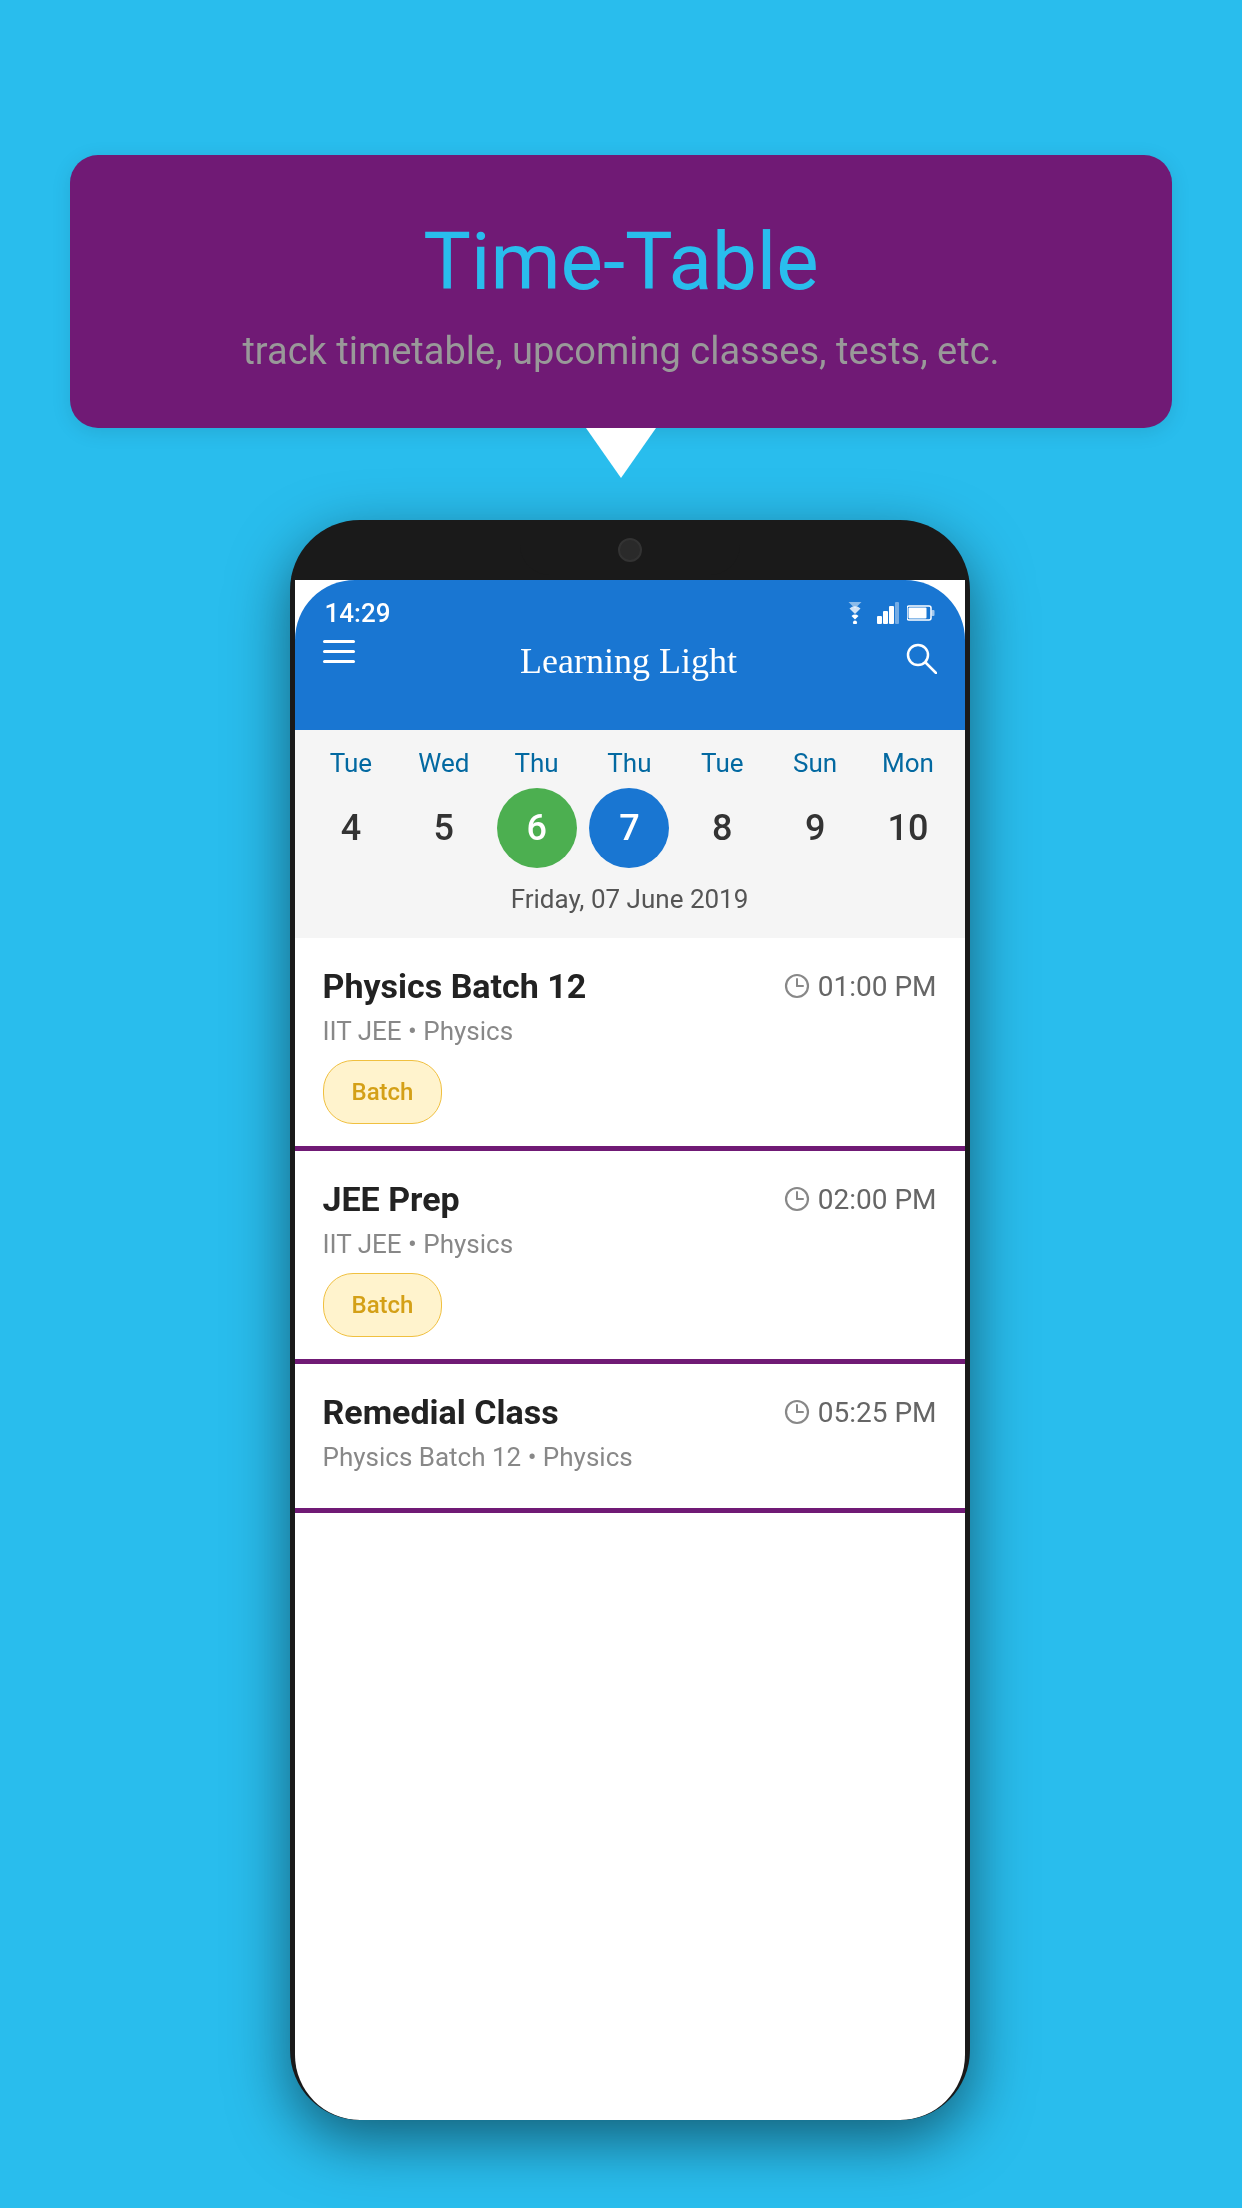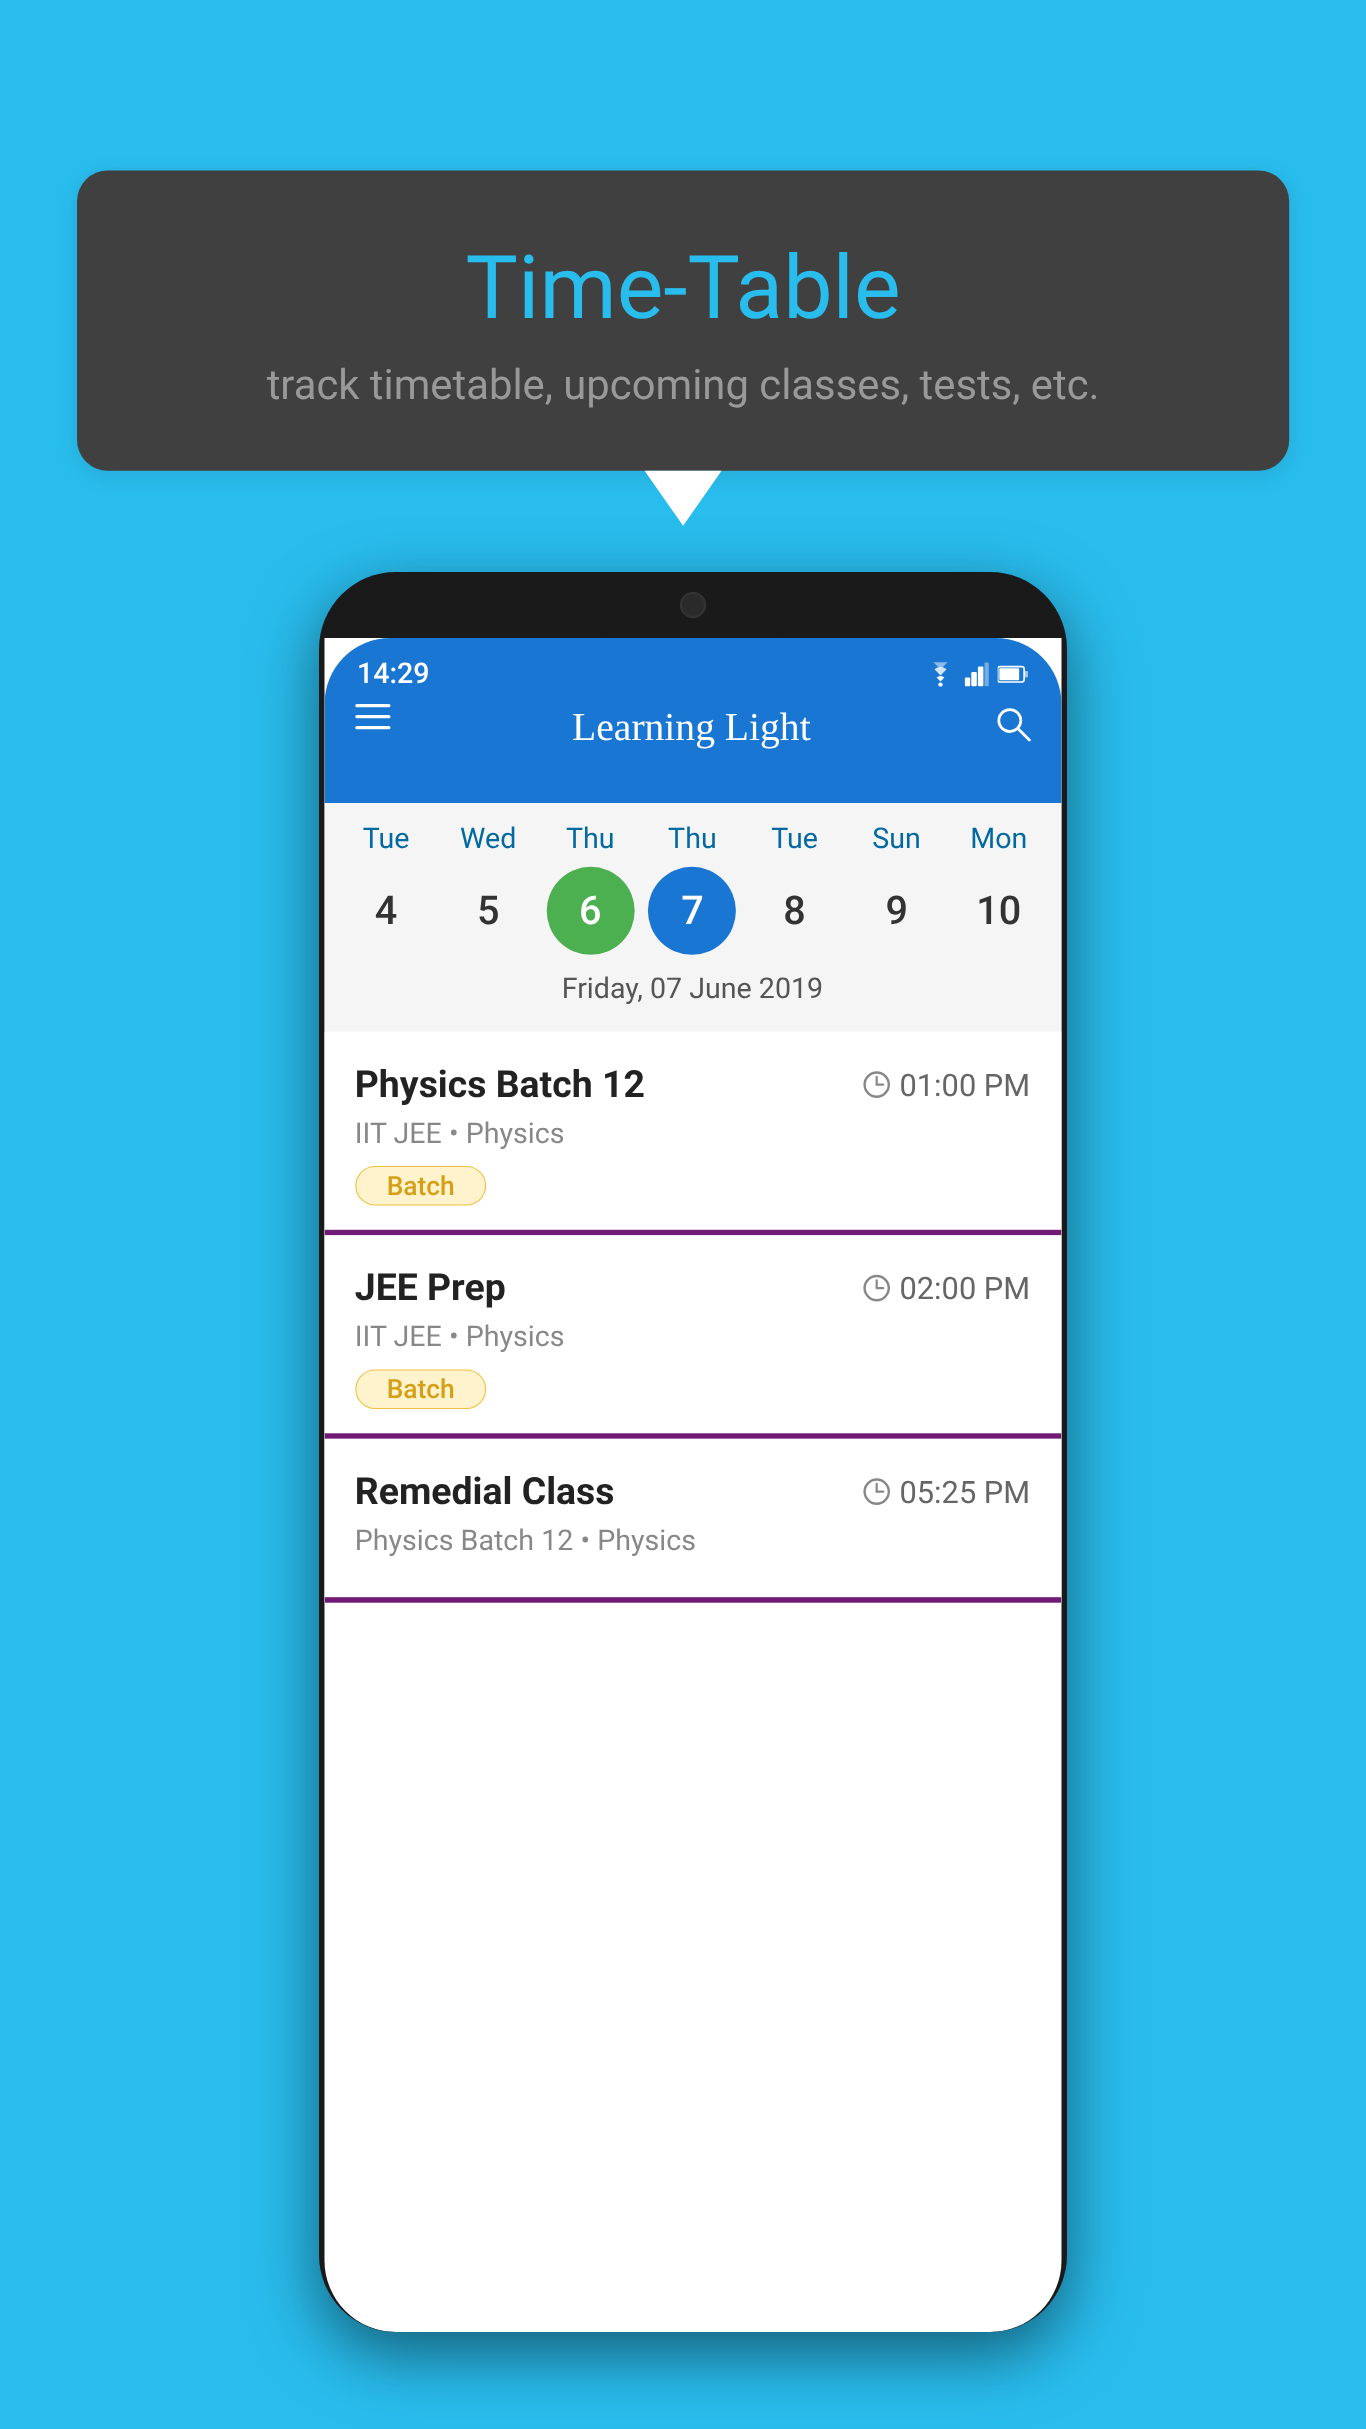--- a/index.html
+++ b/index.html
@@ -19,21 +19,21 @@
       position: absolute;
       top: 155px;
       left: 70px;
       right: 70px;
       display: flex;
       flex-direction: column;
       align-items: center;
     }
 
     .speech-bubble {
-      background: #404040;
+      background: #701a75;
       border-radius: 28px;
       padding: 60px 80px 55px;
       text-align: center;
       width: 100%;
       box-shadow: 0 4px 20px rgba(0,0,0,0.1);
     }
 
     .speech-bubble-title {
       font-size: 80px;
       font-weight: 400;
@@ -252,21 +252,21 @@
       color: #888;
       margin-bottom: 14px;
     }
 
     .batch-tag {
       display: inline-block;
       background: #FFF3CD;
       color: #D4A017;
       border: 1.5px solid #F0C040;
       border-radius: 30px;
-      padding: 3px 28px;
+      padding: 17px 28px;
       font-size: 24px;
       font-weight: 500;
     }
 
     .phone-screen {
       background: white;
       border-radius: 0 0 65px 65px;
       overflow: hidden;
       height: calc(100% - 60px);
       margin-top: 60px;

